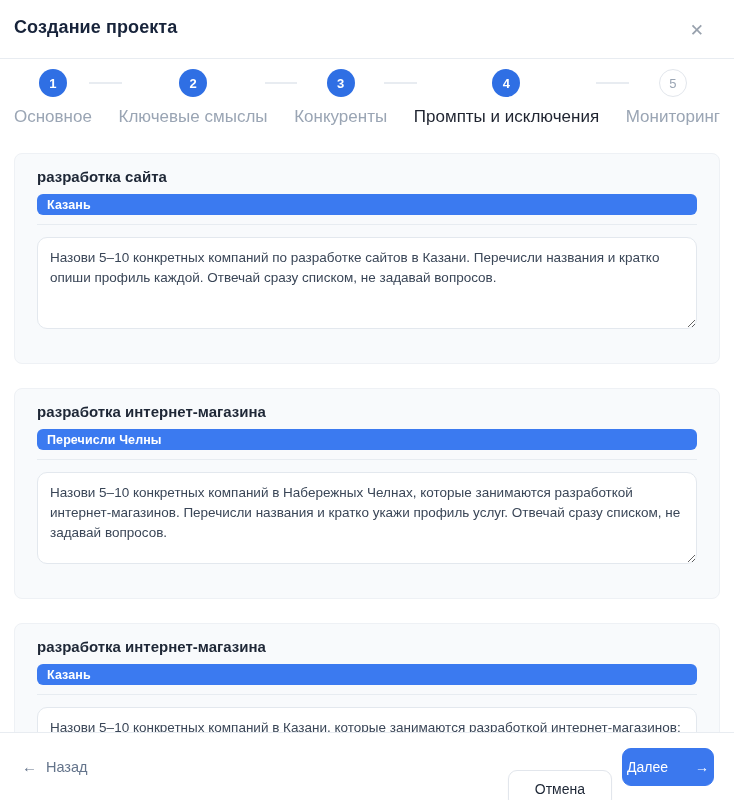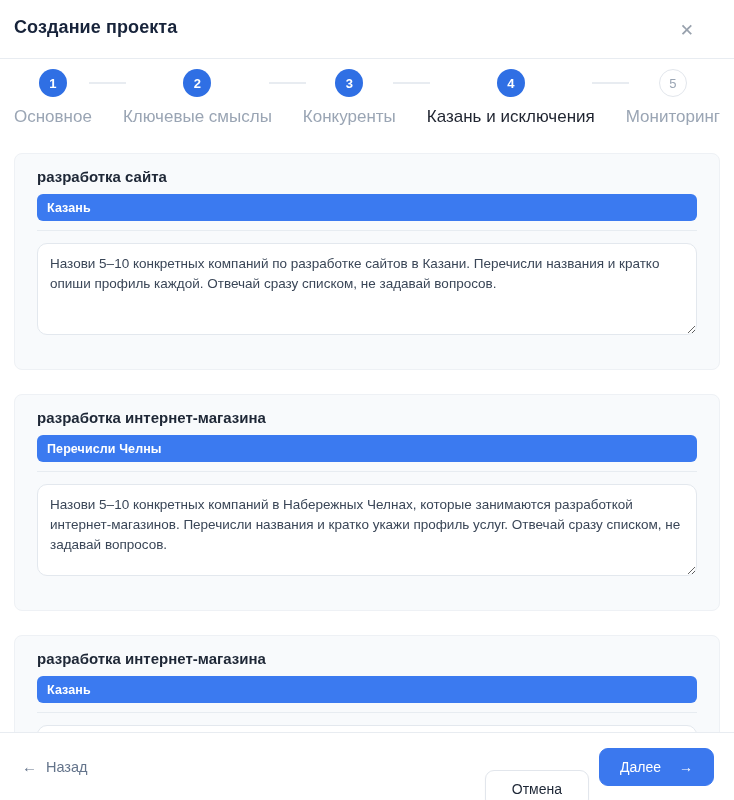--- a/index.html
+++ b/index.html
@@ -14,59 +14,59 @@
     --body-text:#3a4657;
     --back:#64748b;
   }
   *{box-sizing:border-box;margin:0;padding:0;}
   html,body{width:734px;height:800px;background:#ffffff;
     font-family:"Liberation Sans","DejaVu Sans",sans-serif;}
   .modal{width:734px;height:800px;display:flex;flex-direction:column;background:#fff;overflow:hidden;}
 
   
   .header{display:flex;align-items:flex-start;justify-content:space-between;
-    padding:17px 36px 15px 14px;border-bottom:1px solid var(--line);flex-shrink:0;}
+    padding:17px 26px 15px 14px;border-bottom:1px solid var(--line);flex-shrink:0;}
   .header h1{font-size:18px;font-weight:700;color:#17233a;letter-spacing:.1px;}
   .close-btn{border:none;background:transparent;color:#98a1ad;font-size:17px;line-height:1;
     cursor:pointer;padding:4px;margin-top:1px;}
 
   
   .stepper{display:flex;align-items:flex-start;padding:10px 14px 0;flex-shrink:0;}
   .step{display:flex;flex-direction:column;align-items:center;position:relative;z-index:1;}
   .step-circle{width:28px;height:28px;border-radius:50%;display:flex;align-items:center;justify-content:center;
     font-size:13px;font-weight:700;background:var(--step-done);color:#fff;}
   .step.upcoming .step-circle{background:#fff;border:1.5px solid #e2e6ec;color:var(--muted);font-weight:400;}
   .step-label{margin-top:10px;font-size:17px;color:var(--muted);white-space:nowrap;}
   .step.active .step-label{color:#1f2430;font-weight:500;}
   .connector{flex:1;height:2px;background:var(--line);margin:13px -3px 0;min-width:20px;}
 
   
   .content{flex:1;overflow:hidden;padding:26px 14px 0;}
   .card{background:var(--card-bg);border:1px solid var(--card-border);border-radius:8px;
     padding:14px 22px 34px;margin-bottom:24px;}
   .card-title{font-size:15px;font-weight:700;color:#1e2736;margin-bottom:9px;}
-  .tag{height:27px;background:var(--primary);border-radius:6px;color:#fff;font-size:12.5px;font-weight:600;
+  .tag{height:21px;background:var(--primary);border-radius:6px;color:#fff;font-size:12.5px;font-weight:600;
     display:flex;align-items:center;padding:0 10px;letter-spacing:.1px;}
   .card-divider{border:none;border-top:1px solid #e7ecf1;margin:9px 0 12px;}
   .prompt-field{width:100%;height:92px;background:#fff;border:1px solid var(--field-border);border-radius:10px;
     padding:10px 12px;font-family:"Liberation Sans","DejaVu Sans",sans-serif;font-size:13.5px;line-height:20px;
     color:var(--body-text);resize:both;display:block;}
 
   
   .footer{flex-shrink:0;height:68px;border-top:1px solid var(--line);display:flex;align-items:center;
     padding:0 20px 0 22px;background:#fff;gap:10px;}
   .back-link{display:flex;align-items:center;gap:9px;border:none;background:transparent;color:var(--back);
     font-size:14.5px;cursor:pointer;font-family:inherit;}
   .back-link .arrow{font-size:15px;}
   .spacer{flex:1;}
   .btn{font-family:inherit;font-size:14px;border-radius:9px;cursor:pointer;height:38px;display:flex;
     align-items:center;justify-content:center;}
   .btn-cancel{background:#fff;border:1px solid #e2e6ec;color:#1e2736;padding:0 26px;
     box-shadow:0 1px 2px rgba(16,24,40,.04);margin-top:44px;}
-  .btn-next{background:#3b78ee;border:1px solid #3b78ee;color:#fff;padding:0 20px;font-weight:500;gap:18px;}
+  .btn-next{background:#3b78ee;border:1px solid #3b78ee;color:#fff;padding:0 4px;font-weight:500;gap:27px;}
   .btn-next .arrow{font-size:14px;}
 </style>
 </head>
 <body>
 
 <div class="modal">
 
   <div class="header">
     <h1>Создание проекта</h1>
     <button class="close-btn">✕</button>
@@ -83,21 +83,21 @@
       <div class="step-label">Ключевые смыслы</div>
     </div>
     <div class="connector"></div>
     <div class="step done">
       <div class="step-circle">3</div>
       <div class="step-label">Конкуренты</div>
     </div>
     <div class="connector"></div>
     <div class="step active">
       <div class="step-circle">4</div>
-      <div class="step-label">Казань и исключения</div>
+      <div class="step-label">Промпты и исключения</div>
     </div>
     <div class="connector"></div>
     <div class="step upcoming">
       <div class="step-circle">5</div>
       <div class="step-label">Мониторинг</div>
     </div>
   </div>
 
   <div class="content">
 

